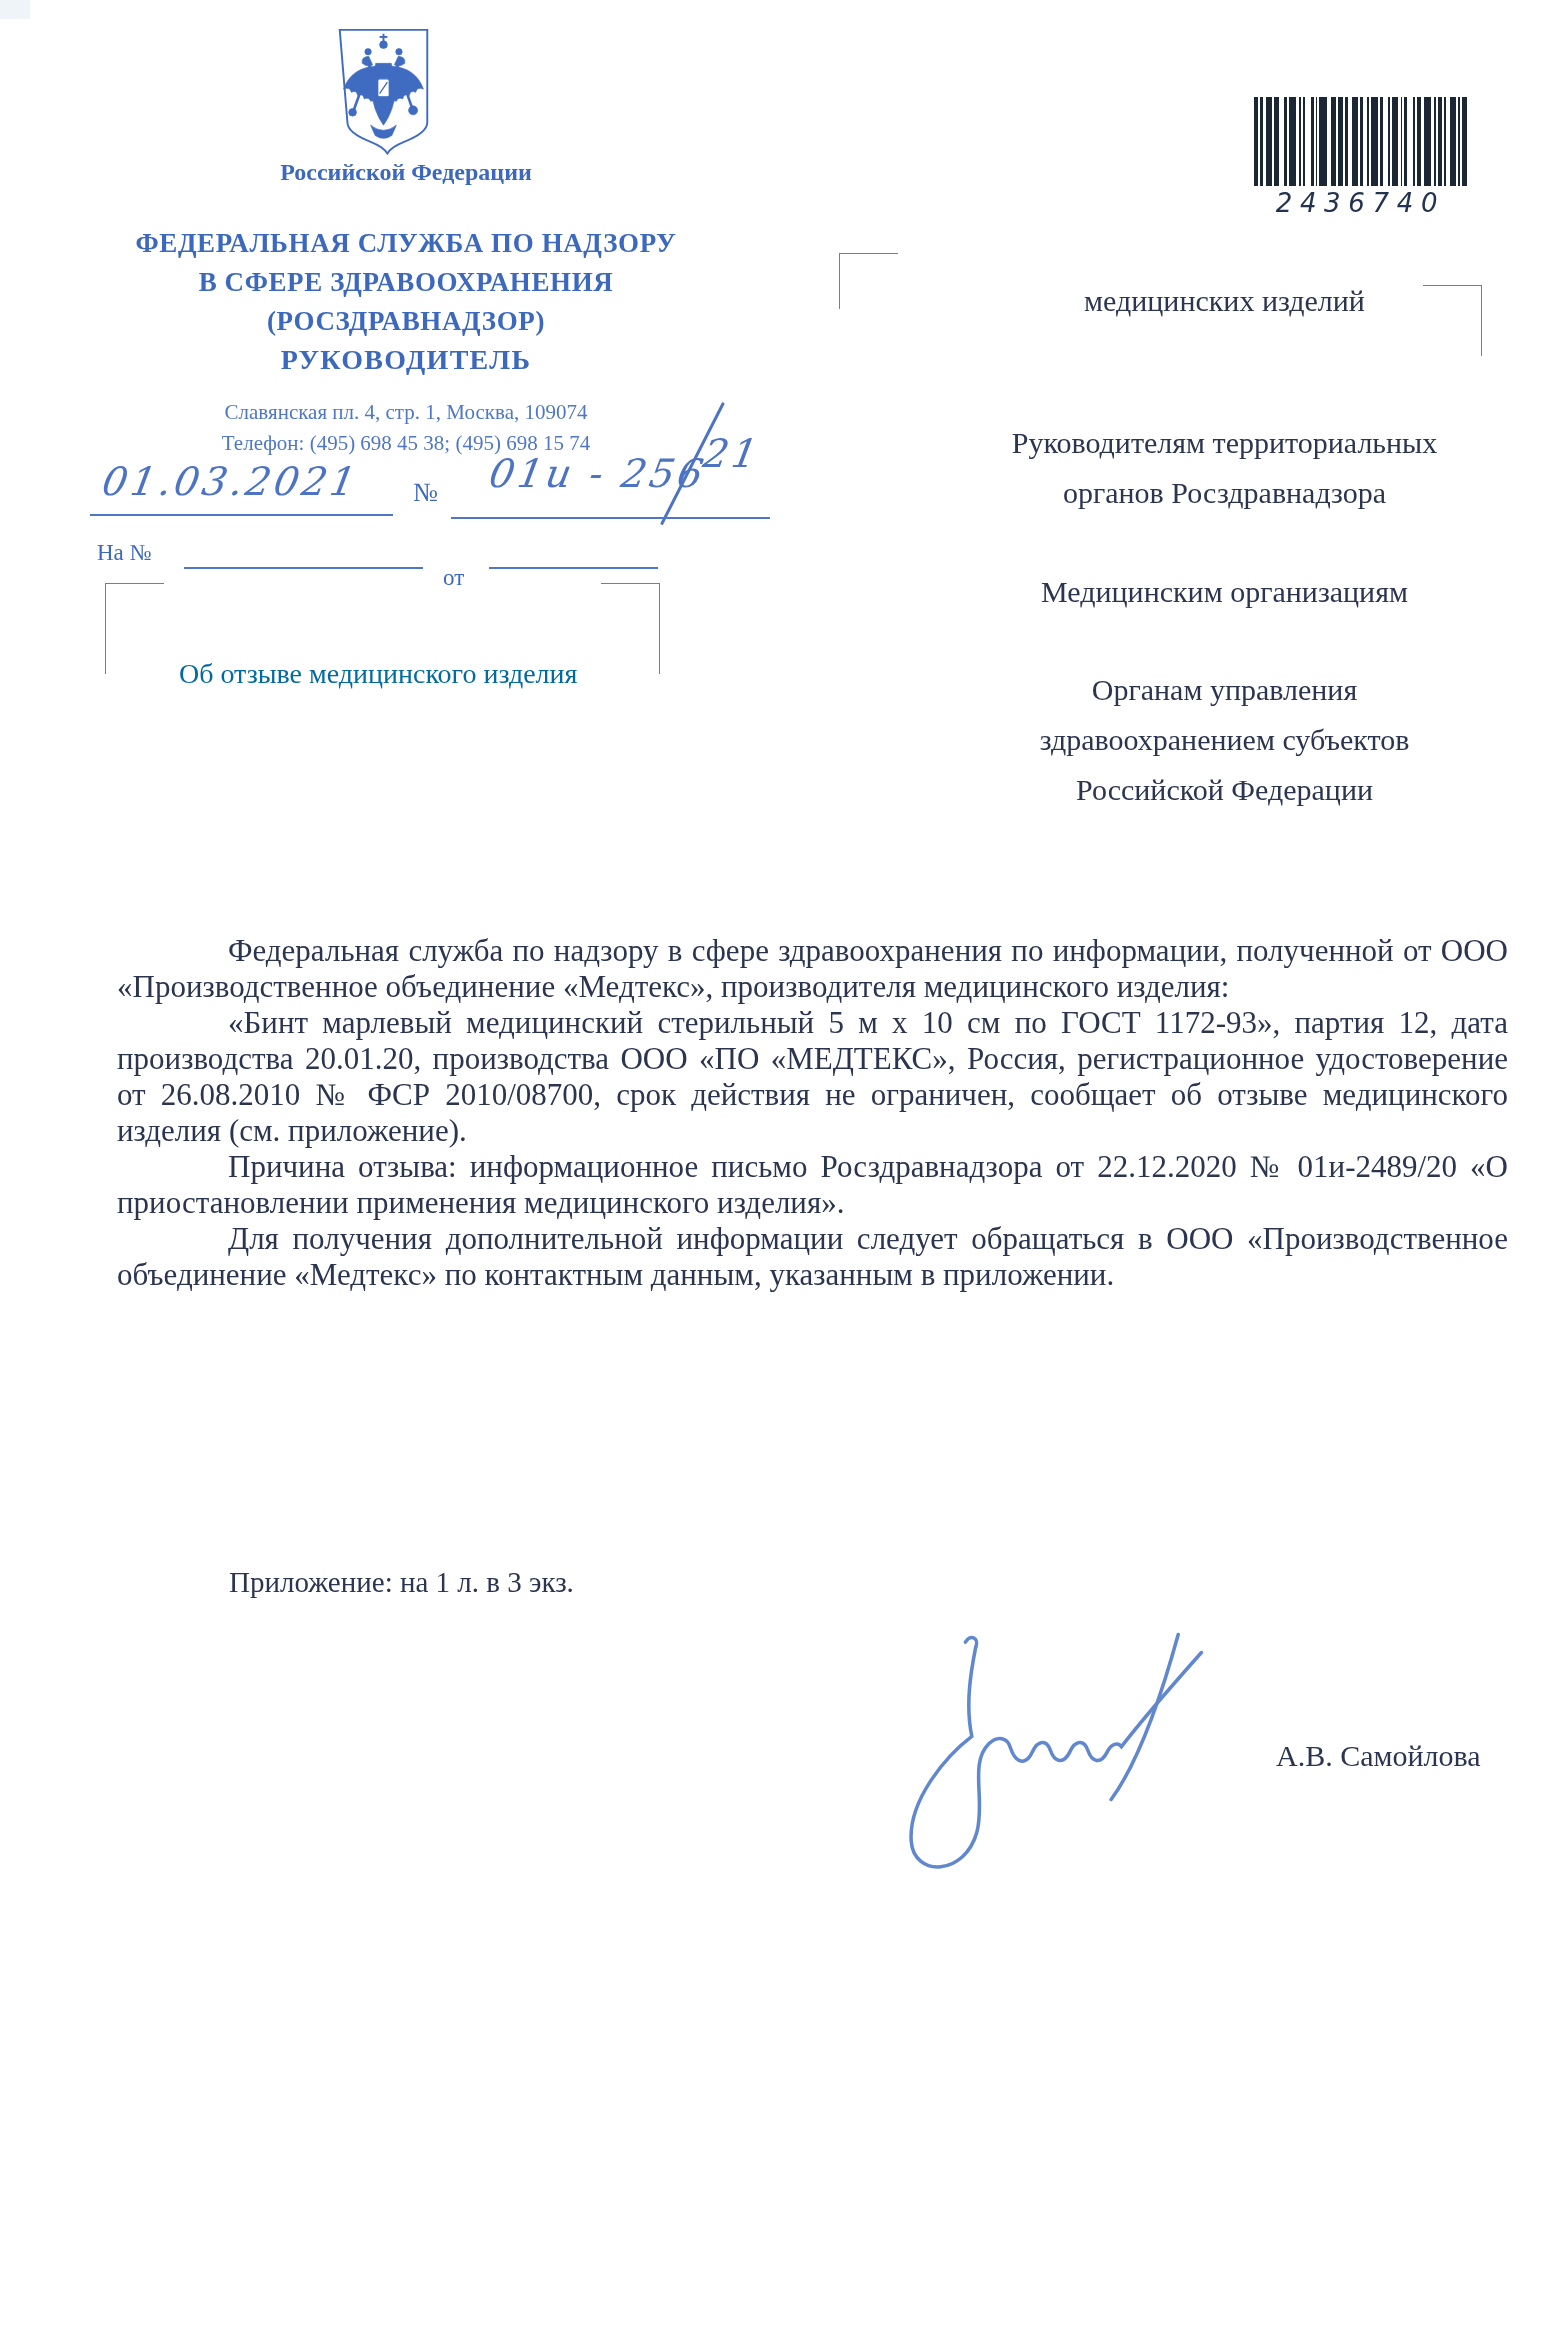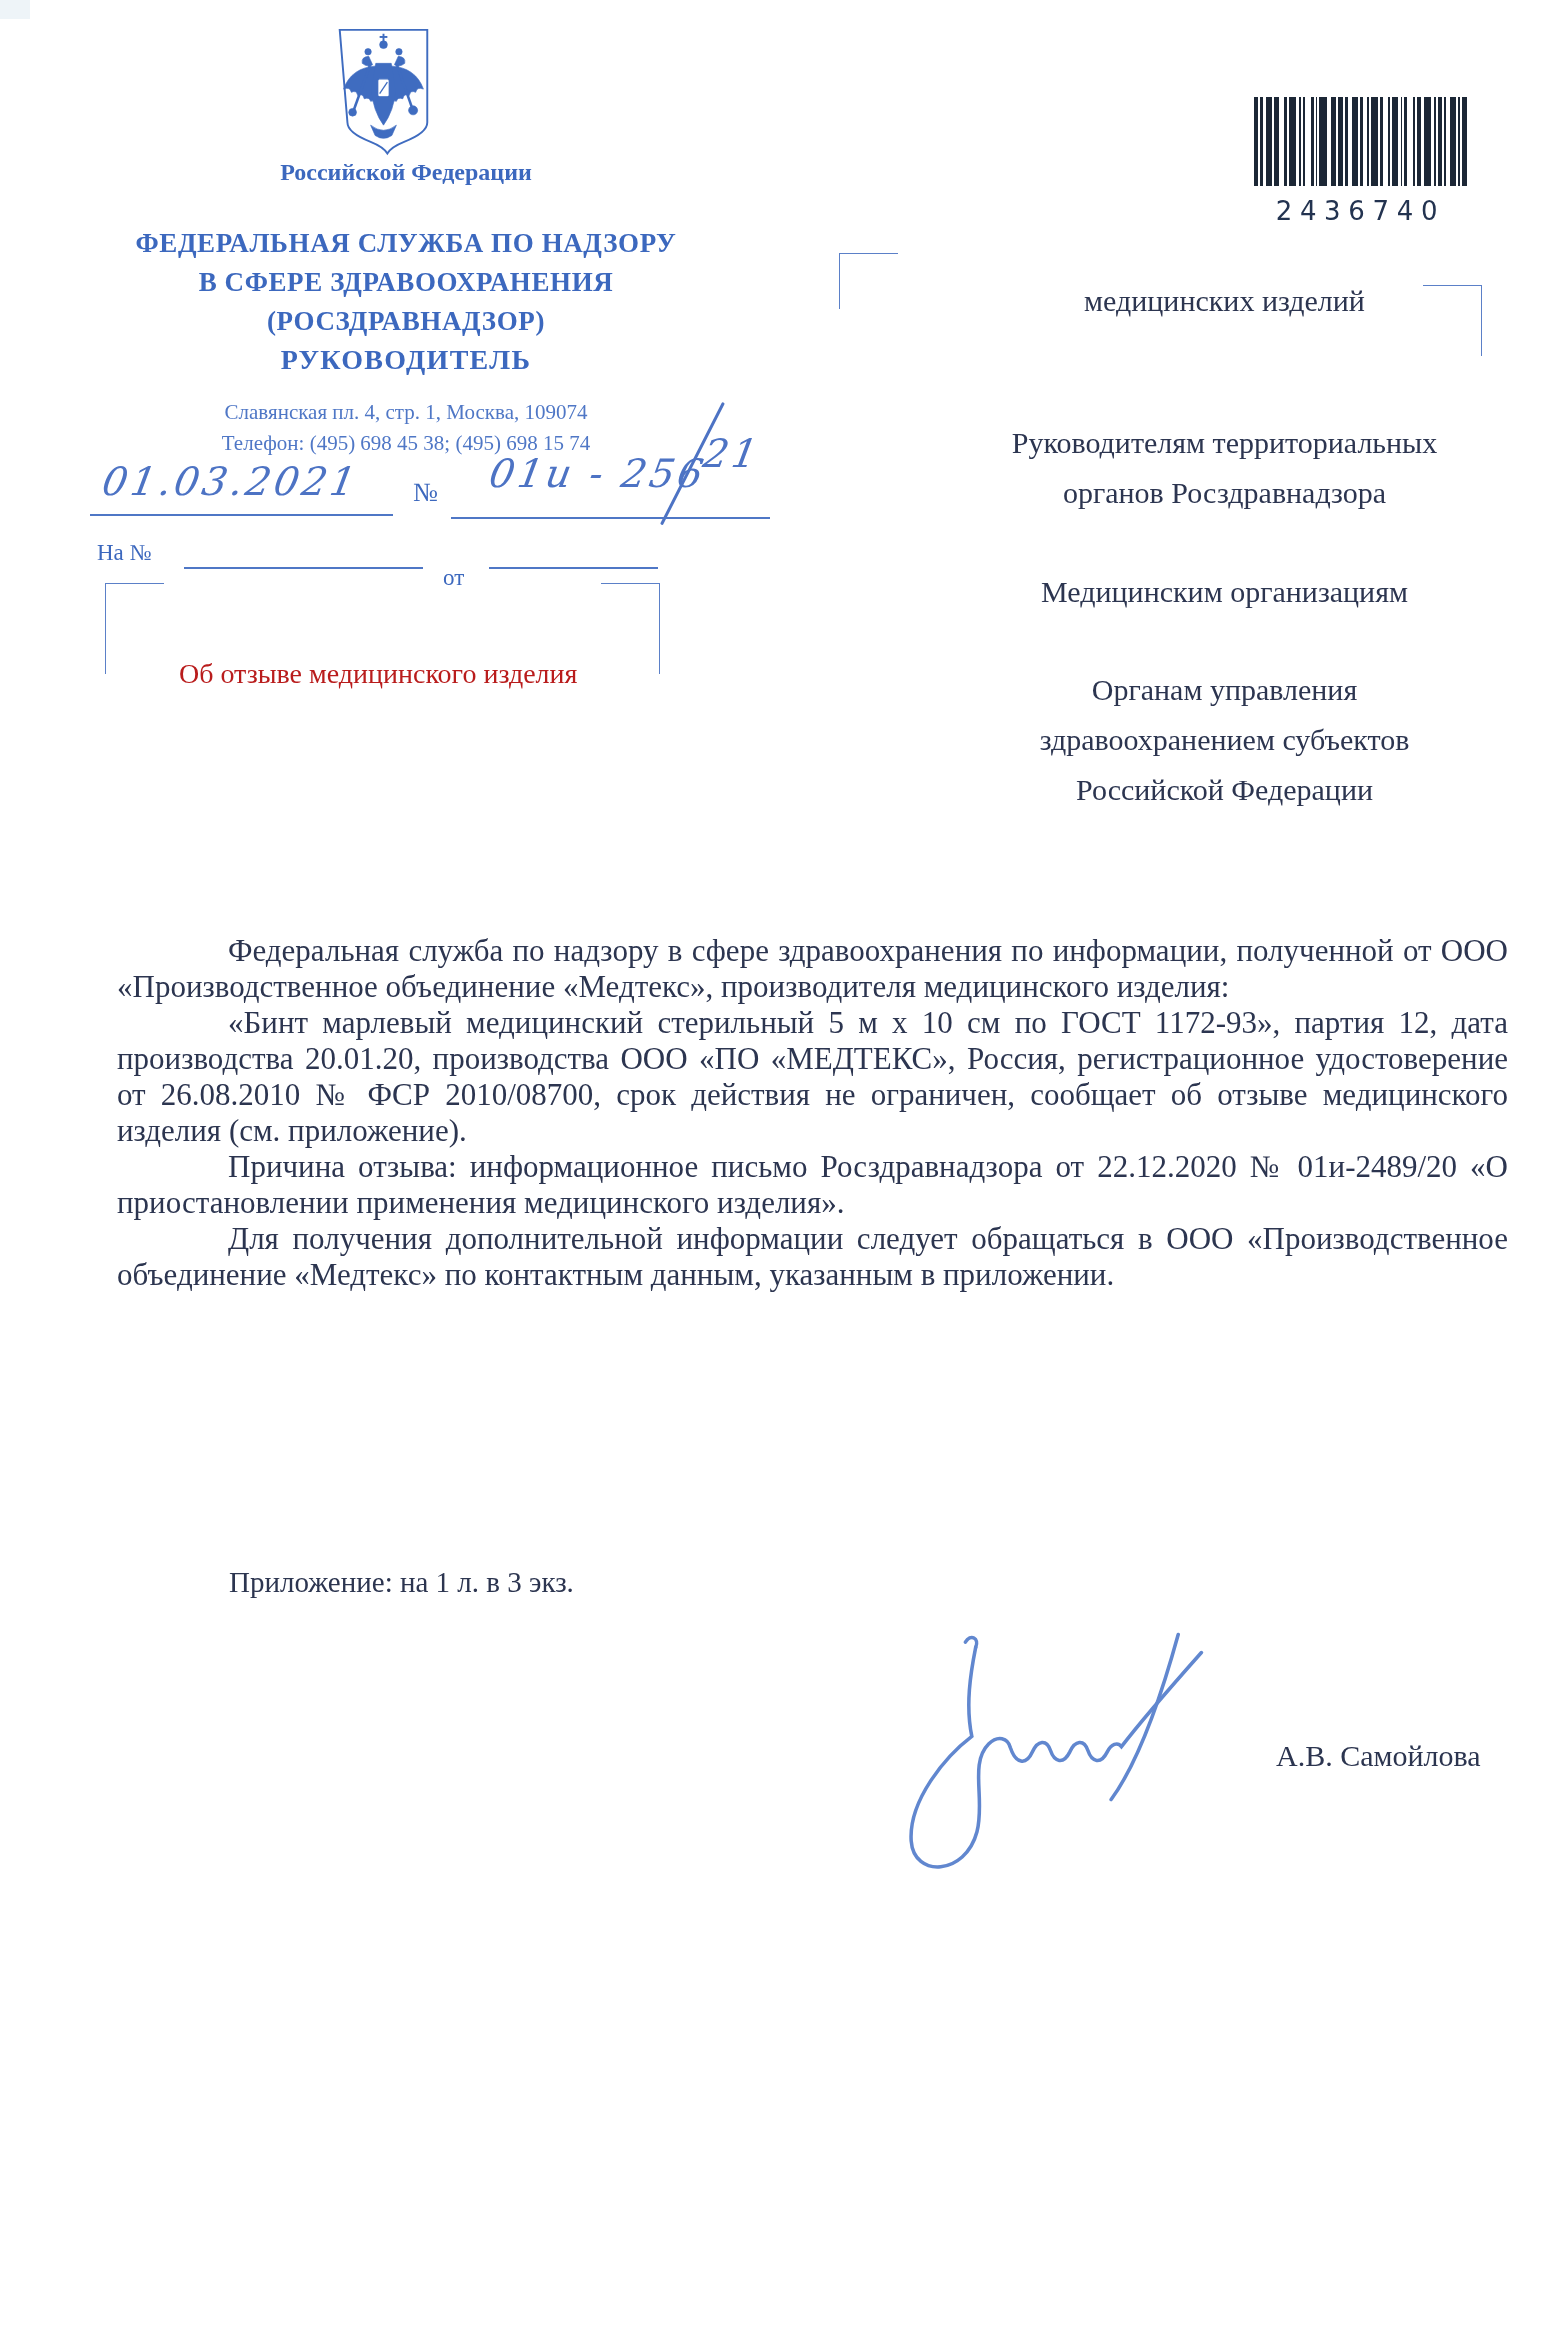--- a/index.html
+++ b/index.html
@@ -26,26 +26,26 @@
   .reply{font-size:23px;color:#3c68be;text-align:right;}
   
   .corner{border:0 solid #5b80c8;width:58px;height:90px;}
   .corner.tl{border-left-width:1.9px;border-top-width:1.9px;}
   .corner.tr{border-right-width:1.9px;border-top-width:1.9px;}
   
   .barcode{left:1254px;top:97px;width:213px;text-align:center;}
   .bars{display:flex;align-items:stretch;height:89px;}
   .bars span{display:block;height:100%;}
   .bars .b{background:#1c2736;}
-  .barcode-digits{font-family:"DejaVu Sans",sans-serif;font-size:26px;letter-spacing:7.7px;color:#233350;margin-top:10px;}
+  .barcode-digits{font-family:"DejaVu Sans",sans-serif;font-size:26px;letter-spacing:7.7px;color:#233350;margin-top:2px;font-style:italic;}
   
   .addressees{left:902px;top:0;width:645px;text-align:center;color:#2c3550;font-size:30px;line-height:50px;}
   .addr-block{position:absolute;left:0;width:645px;}
   
-  .subject{left:179px;top:658px;font-size:28px;color:#b91c1c;}
+  .subject{left:179px;top:658px;font-size:28px;color:#0369a1;}
   .body-text{left:117px;top:933px;width:1391px;color:#2c3550;font-size:31px;line-height:36px;text-align:justify;}
   .body-text p{margin:0;text-indent:111px;}
   .attachment{left:229px;top:1566px;font-size:29px;color:#2c3550;}
   
   .sig-svg{left:893px;top:1628px;}
   .sig-name{left:1276px;top:1739px;font-size:30px;color:#2c3550;}
   .sliver{left:0;top:0;width:30px;height:19.3px;background:#eef4f8;}
 </style>
 </head>
 <body>

